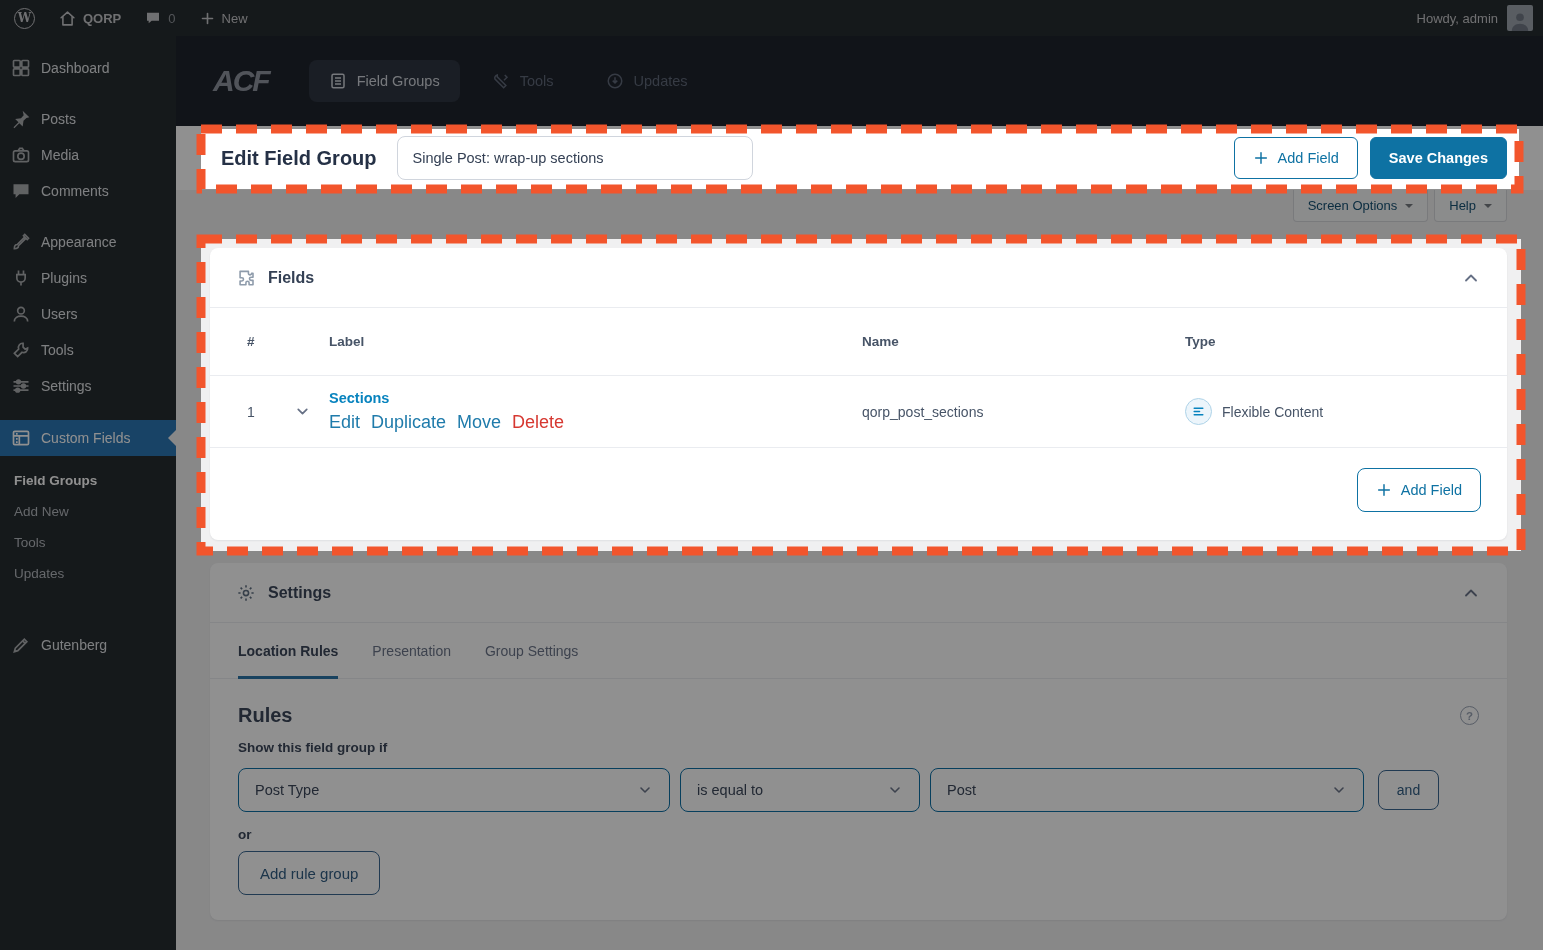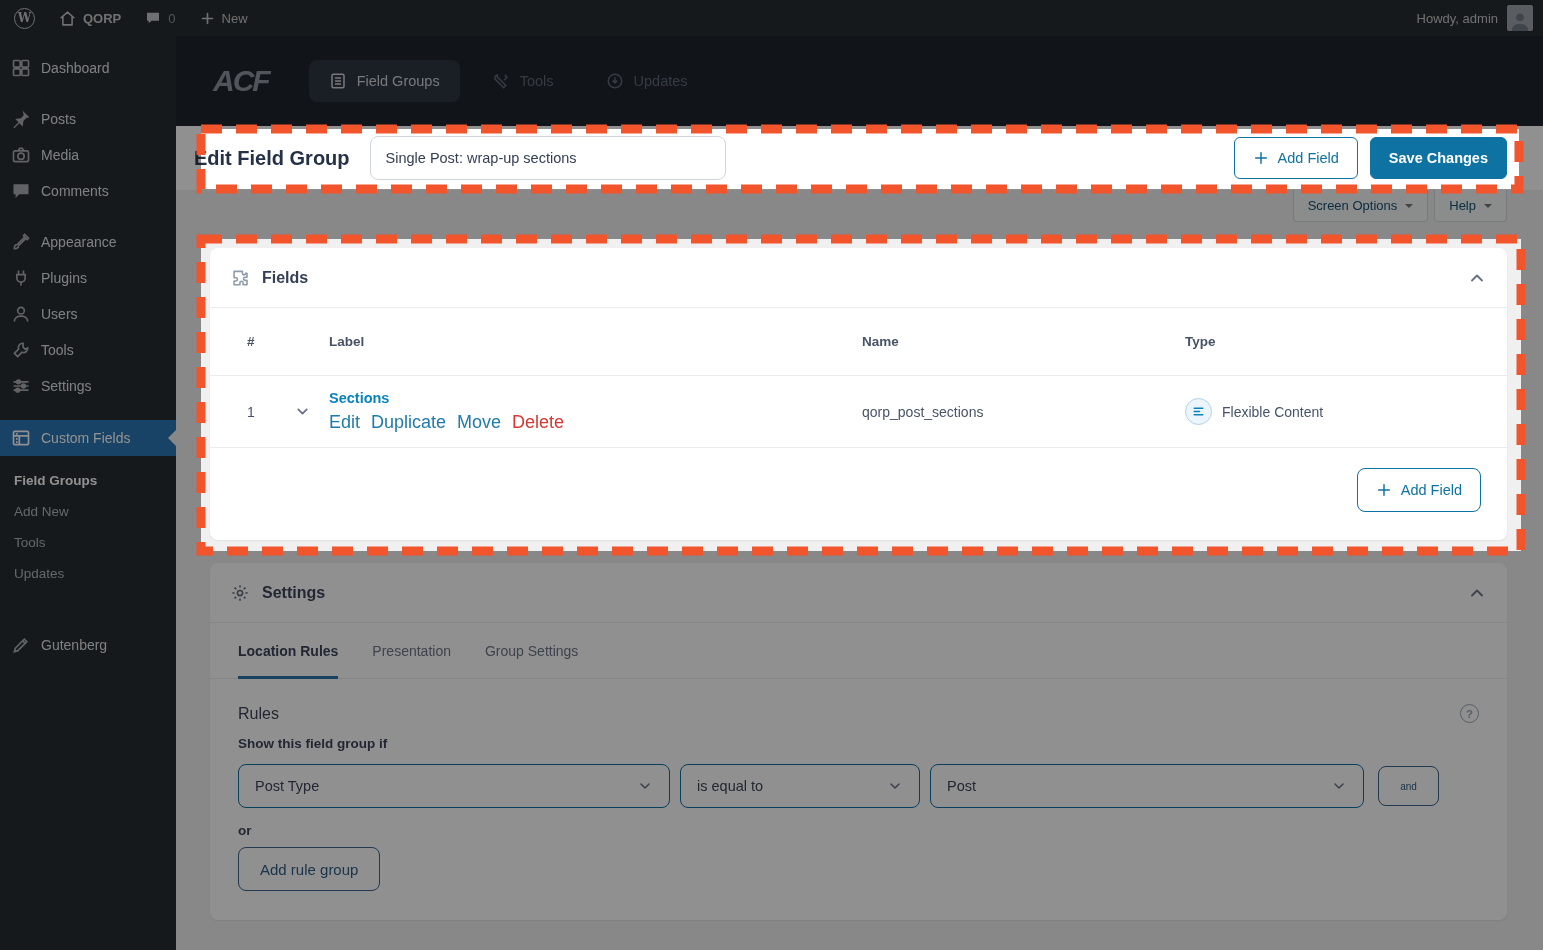--- a/index.html
+++ b/index.html
@@ -38,41 +38,41 @@
 
   .acfnav { position:absolute; top:0; left:0; right:0; height:90px; background:#151a24;
             display:flex; align-items:center; padding-left:37px; }
   .acflogo { font-size:30px; font-weight:900; letter-spacing:-2px; color:#8b919c; font-style:italic; margin-right:40px; }
   .acftab { display:flex; align-items:center; gap:10px; padding:12px 20px; border-radius:8px;
             color:#596273; font-size:14.5px; font-weight:500; margin-right:12px; cursor:pointer; }
   .acftab .ic { width:18px; height:18px; }
   .acftab.active { background:#262d3a; color:#cfd3da; }
 
   .pagehead { position:absolute; top:90px; left:0; right:0; height:64px; background:#fff;
-              display:flex; align-items:center; padding:0 36px 0 18px; }
+              display:flex; align-items:center; padding:0 36px 0 45px; }
   .pagehead h1 { font-size:20px; font-weight:700; color:#253146; }
   .title-input { margin-left:20px; width:356px; height:44px; border:1px solid #d0d5dd; border-radius:8px;
                  padding:0 15px; font-size:14.5px; color:#344054; font-family:"Liberation Sans",sans-serif; background:#fff; }
   .headbtns { margin-left:auto; display:flex; gap:12px; }
   .btn { height:42px; display:inline-flex; align-items:center; justify-content:center; gap:9px;
          border-radius:6px; font-size:14.5px; cursor:pointer; font-family:"Liberation Sans",sans-serif; }
   .btn-outline { padding:0 18px; background:#fff; border:1px solid #0e72a3; color:#0e72a3; font-weight:500; }
   .btn-primary { padding:0 18px; background:#0e72a3; border:1px solid #0e72a3; color:#fff; font-weight:700; }
 
   .smeta { position:absolute; top:154px; right:36px; display:flex; gap:6px; }
   .smeta-tab { background:#f6f7f7; border:1px solid #d5d7da; border-top:none; border-radius:0 0 4px 4px;
                padding:8px 14px; font-size:13px; color:#0c4a6e; display:flex; align-items:center; gap:8px; cursor:pointer; }
   .tri { width:0; height:0; border:4.5px solid transparent; border-top-color:#72777c; margin-top:4px; }
 
   
   .panel { position:absolute; left:34px; width:1297px; background:#fff; border-radius:8px;
            box-shadow:0 1px 2px rgba(16,24,40,.07); overflow:hidden; }
   #fieldsPanel { top:212px; height:292px; }
   #settingsPanel { top:527px; height:357px; }
-  .phead { height:60px; display:flex; align-items:center; gap:12px; padding:0 20px; border-bottom:1px solid #eaecf0; }
+  .phead { height:60px; display:flex; align-items:center; gap:12px; padding:0 26px; border-bottom:1px solid #eaecf0; }
   .phead .ptitle { font-size:16px; font-weight:700; color:#344054; }
   .phead .pic { width:20px; height:20px; color:#8e9bab; }
   .collapse { margin-left:auto; width:20px; height:20px; color:#667085; cursor:pointer; }
 
   .tgrid { display:grid; grid-template-columns:47px 35px 533px 323px 1fr; align-items:center; }
   .thead { height:68px; padding-left:37px; border-bottom:1px solid #eaecf0; font-size:13.5px; font-weight:700; color:#475467; }
   .trow { height:72px; padding-left:37px; border-bottom:1px solid #eaecf0; font-size:14px; color:#475467; }
   .rowchev { width:17px; height:17px; color:#667085; cursor:pointer; }
   .flabel a { font-size:14.5px; font-weight:700; color:#0783be; text-decoration:none; cursor:pointer; }
   .factions { margin-top:6px; display:flex; gap:11px; font-size:18px; }
@@ -83,31 +83,31 @@
                 display:flex; align-items:center; justify-content:center; color:#0783be; }
   .pfoot { position:relative; height:92px; }
   .pfoot .btn { position:absolute; right:26px; top:20px; height:44px; border-radius:8px; }
 
   .tabs { height:56px; display:flex; gap:34px; padding:0 28px; border-bottom:1px solid #eaecf0; }
   .tab { display:flex; align-items:center; font-size:14px; color:#667085; position:relative; cursor:pointer; }
   .tab.active { color:#344054; font-weight:700; }
   .tab.active::after { content:""; position:absolute; left:0; right:0; bottom:-1px; height:3px; background:#2270a5; }
   .sbody { padding:25px 28px; }
   .rules-head { display:flex; align-items:center; justify-content:space-between; }
-  .rules-title { font-size:16px; font-weight:400; color:#344054; }
+  .rules-title { font-size:20px; font-weight:700; color:#344054; }
   .help-circ { width:19px; height:19px; border:1.6px solid #98a2b3; border-radius:50%; color:#98a2b3;
                font-size:11.5px; font-weight:700; display:flex; align-items:center; justify-content:center; cursor:pointer; }
   .cond { margin-top:13px; font-size:13.5px; font-weight:700; color:#344054; }
   .selrow { margin-top:13px; display:flex; gap:10px; align-items:center; }
   .sel { height:44px; border:1px solid #0369a1; border-radius:8px; background:#fff;
          display:flex; align-items:center; padding:0 16px; font-size:14.5px; color:#344054; cursor:pointer; }
   .sel .chev { margin-left:auto; width:16px; height:16px; color:#667085; }
   .sel1 { width:432px; } .sel2 { width:240px; } .sel3 { width:434px;justify-content:space-between; }
   .and-btn { margin-left:4px; width:61px; height:40px; border:1px solid #33618c; border-radius:8px;
-             background:transparent; color:#29577f; font-size:10px; cursor:pointer; font-family:"Liberation Sans",sans-serif; }
+             background:transparent; color:#29577f; font-size:14px; cursor:pointer; font-family:"Liberation Sans",sans-serif; }
   .or { margin-top:15px; font-size:13.5px; font-weight:700; color:#344054; }
   .arg-btn { margin-top:9px; height:44px; padding:0 21px; border:1px solid #33618c; border-radius:8px;
              background:transparent; color:#29577f; font-size:15px; cursor:pointer; font-family:"Liberation Sans",sans-serif; }
 
   
   .overlay { position:absolute; inset:0; z-index:40; pointer-events:none; }
 </style>
 </head>
 <body>
 

